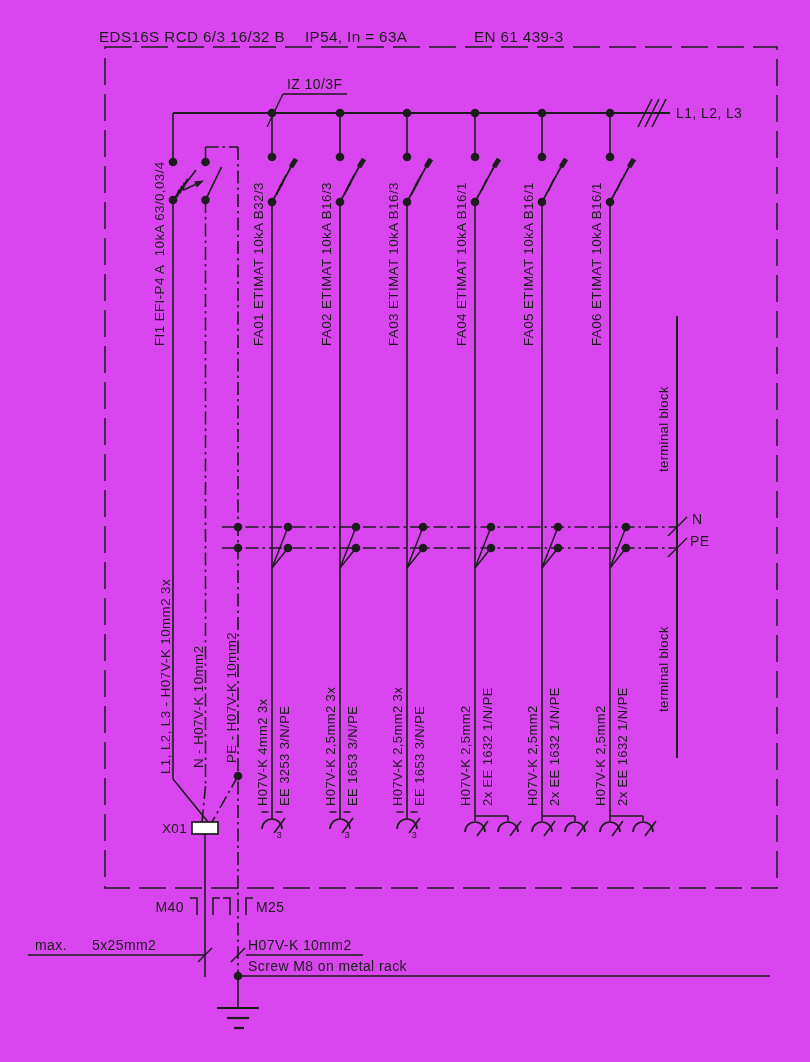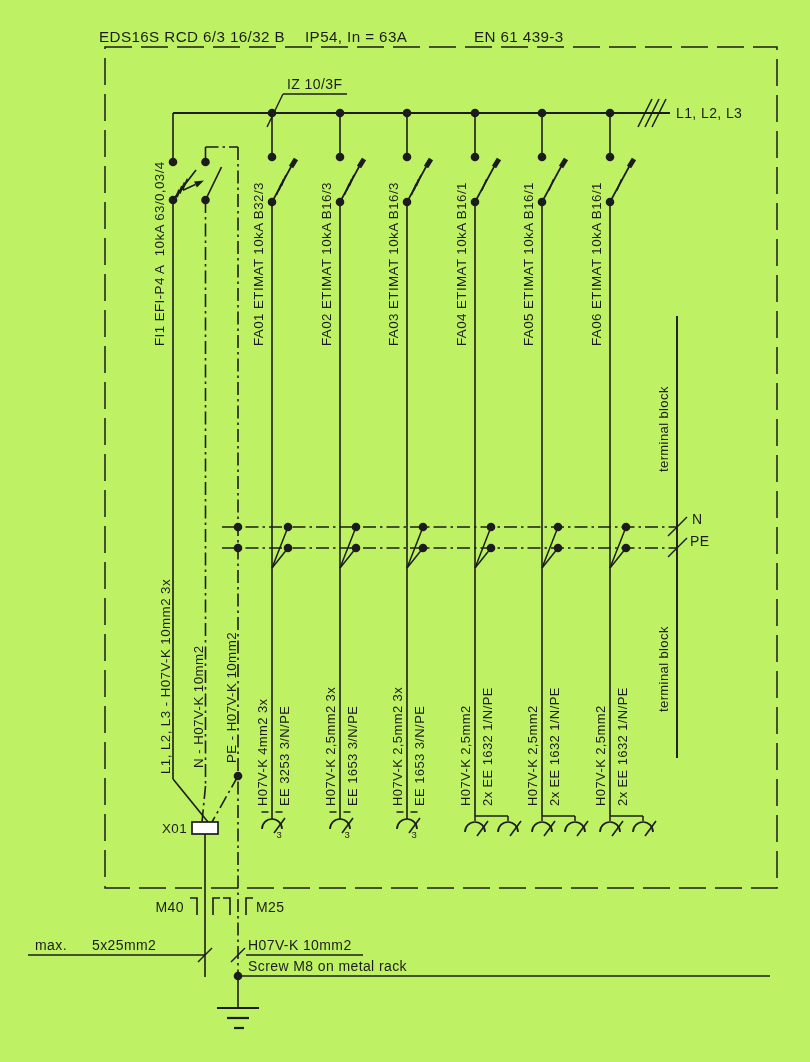--- a/index.html
+++ b/index.html
@@ -1,17 +1,17 @@
 <!DOCTYPE html>
 <html><head>
 <meta charset="utf-8">
 <style>
   html,body{margin:0;padding:0;background:#ffffff;}
   body{width:810px;height:1062px;font-family:"Liberation Sans",sans-serif;}
-  #stage{position:relative;width:810px;height:1062px;background:#bef264;overflow:hidden;}
+  #stage{position:relative;width:810px;height:1062px;background:#d946ef;overflow:hidden;}
   svg text{font-family:"Liberation Sans","DejaVu Sans",sans-serif;}
 </style>
 </head>
 <body>
 
 <div id="stage">
   <svg id="diagram" width="810" height="1062" viewBox="0 0 810 1062">
       <rect x="105" y="47" width="672" height="841" fill="none" stroke="#1c1c1c" stroke-width="1.5" stroke-dasharray="27 9"></rect>
       <text font-size="15.2" fill="#1c1c1c" text-anchor="start" letter-spacing="0.4" x="99" y="42">EDS16S RCD 6/3 16/32 B</text>
       <text font-size="15.2" fill="#1c1c1c" text-anchor="start" letter-spacing="0.4" x="305" y="42">IP54, In = 63A</text>

